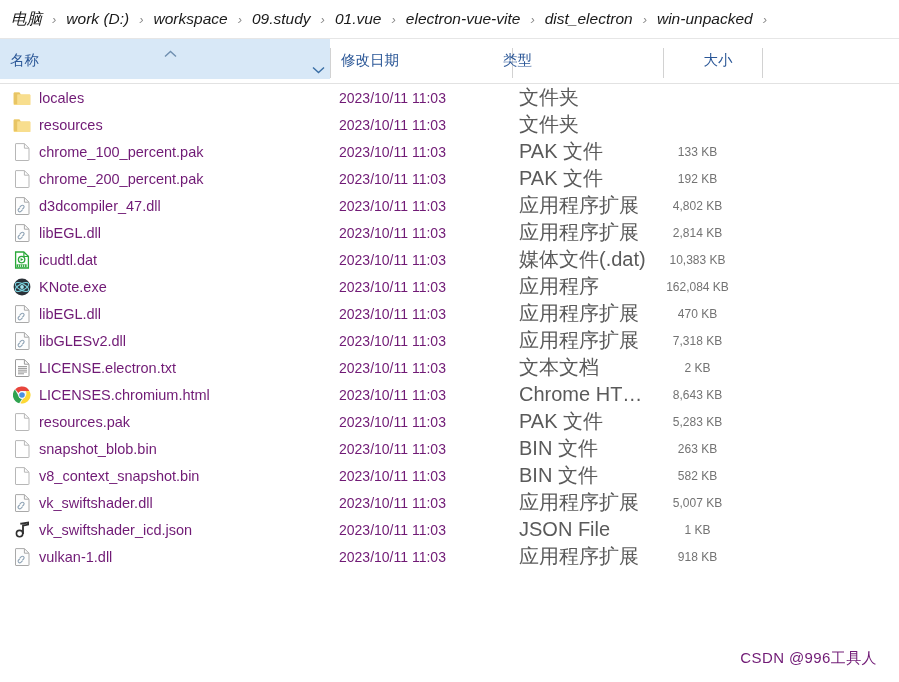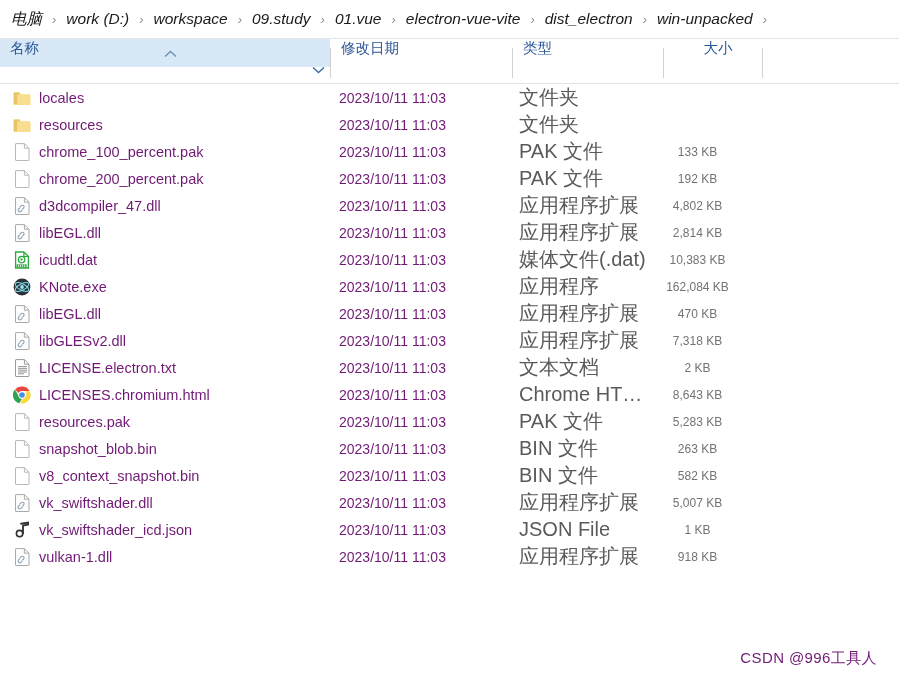--- a/index.html
+++ b/index.html
@@ -43,21 +43,21 @@
   #col-headers {
     position: relative;
     height: 45px;
     background: #ffffff;
     border-bottom: 1px solid #e2e2e2;
     box-sizing: border-box;
   }
   .col-head {
     position: absolute;
     top: 0;
-    height: 28px;
+    height: 40px;
     box-sizing: border-box;
     display: flex;
     align-items: flex-end;
     padding-bottom: 9px;
     font-size: 14.5px;
     color: #2b5797;
     cursor: default;
   }
   .col-head .lbl { padding-left: 10px; }
   .col-head.sorted {
@@ -195,21 +195,21 @@
       <path d="M1 1.5 L6.5 6.5 L12 1.5" fill="none" stroke="#3a6ea5" stroke-width="1.4"></path>
     </svg>
   </div>
 
   <div class="col-divider" style="left:330px;"></div>
   <div class="col-head" style="left:331px; width:181px;">
     <span class="lbl">修改日期</span>
   </div>
 
   <div class="col-divider" style="left:512px;"></div>
-  <div class="col-head" style="left:513px; width:150px;">
+  <div class="col-head" style="left:493px; width:150px;">
     <span class="lbl">类型</span>
   </div>
 
   <div class="col-divider" style="left:663px;"></div>
   <div class="col-head" style="left:664px; width:98px;justify-content:center;">
     <span class="lbl">大小</span>
   </div>
 
   <div class="col-divider" style="left:762px;"></div>
 </div>

